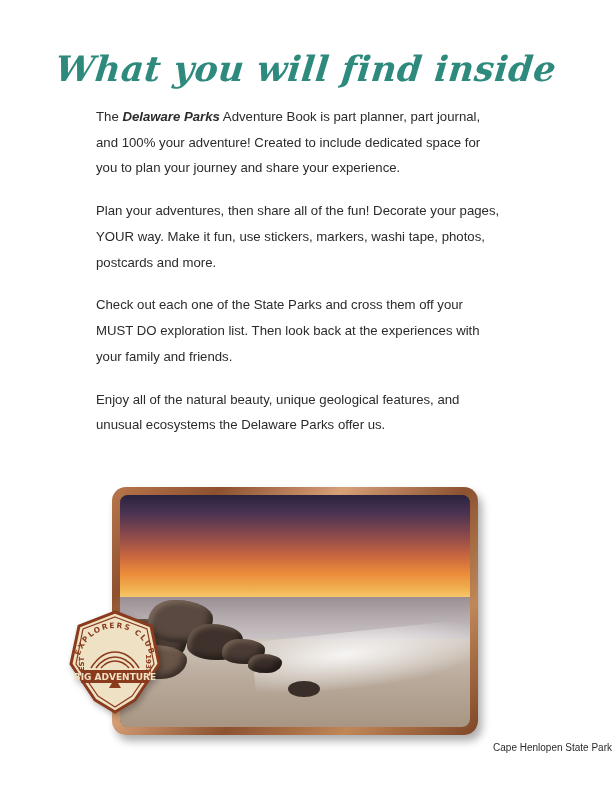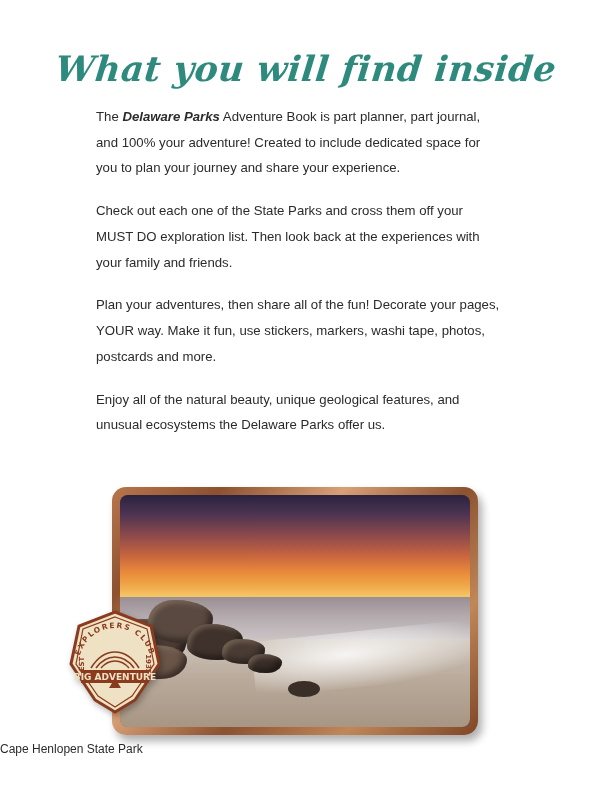--- a/index.html
+++ b/index.html
@@ -152,22 +152,22 @@
     height: 7%;
     background: #3a2e29;
     border-radius: 50%;
   }
 
   .caption {
     position: absolute;
     left: 0;
     top: 742px;
     width: 612px;
-    text-align: left;
-    font-size: 12px;
+    text-align: right;
+    font-size: 10px;
     color: #2b2b2b;
   }
 
   
   .badge {
     position: absolute;
     left: 63px;
     top: 608px;
     width: 104px;
     height: 110px;
@@ -178,22 +178,22 @@
 <body>
 
 <div class="page">
 
   <div class="title">What you will find inside</div>
 
   <div class="body-copy">
     <p class="para">
       <span>The </span><span class="bi">Delaware Parks</span><span> Adventure Book is part planner, part journal, and 100% your adventure! Created to include dedicated space for you to plan your journey and share your experience.</span>
     </p>
+    <p class="para">Plan your adventures, then share all of the fun! Decorate your pages, YOUR way. Make it fun, use stickers, markers, washi tape, photos, postcards and more.</p>
     <p class="para">Check out each one of the State Parks and cross them off your MUST DO exploration list. Then look back at the experiences with your family and friends.</p>
-    <p class="para">Plan your adventures, then share all of the fun! Decorate your pages, YOUR way. Make it fun, use stickers, markers, washi tape, photos, postcards and more.</p>
     <p class="para">Enjoy all of the natural beauty, unique geological features, and unusual ecosystems the Delaware Parks offer us.</p>
   </div>
 
   <div class="photo-wrap">
     <div class="photo-frame">
       <div class="photo-inner">
         <div class="sky"></div>
         <div class="sea"></div>
         <div class="beach"></div>
         <div class="foam"></div>

